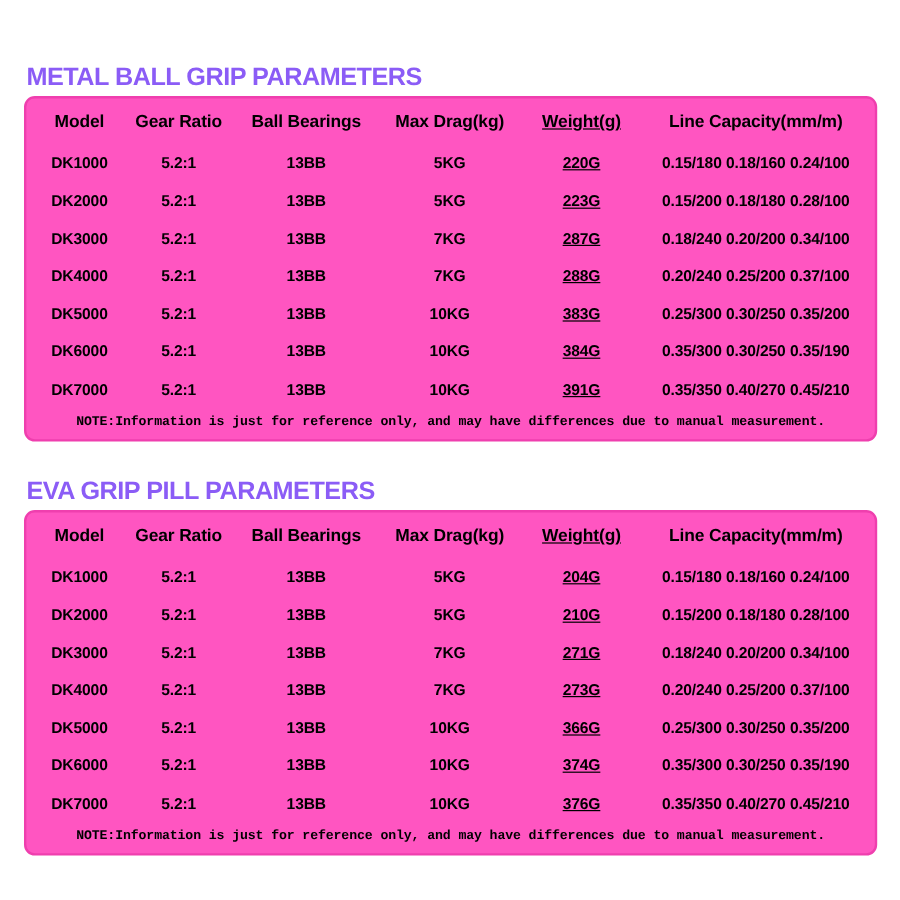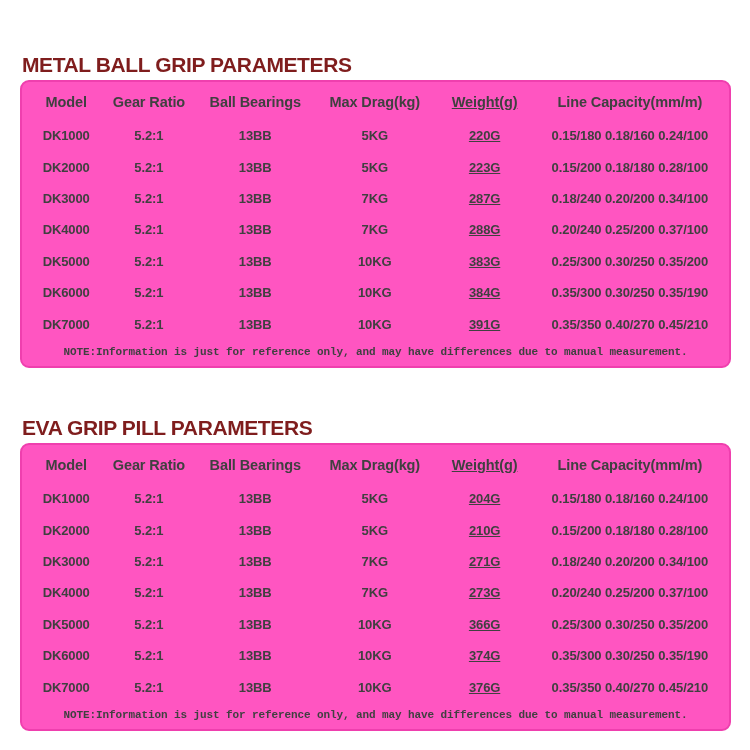--- a/index.html
+++ b/index.html
@@ -10,33 +10,33 @@
     font-family: "Liberation Sans", sans-serif;
     overflow: hidden;
   }
   .wrap { padding: 0 19px 0 20px; }
   .section-title {
     margin: 0 0 5px 2px;
     font-size: 21px;
     line-height: 1.0;
     font-weight: 900;
     letter-spacing: -0.4px;
-    color: #7f1d1d;
+    color: #8b5cf6;
   }
   .section-title.first { padding-top: 54px; }
-  .section-title.second { padding-top: 49px; }
+  .section-title.second { padding-top: 31px; }
   .panel {
     width: 711px;
     height: 288px;
     background: #ff55c1;
     border: 2px solid #ef3fae;
     border-radius: 9px;
     display: flex;
     flex-direction: column;
-    color: #404040;
+    color: #000000;
     font-weight: bold;
     padding: 2px 6px 2px 6px;
   }
   .trow {
     display: flex;
     align-items: center;
     text-align: center;
     flex: 1 1 auto;
   }
   .trow.head { flex: 0 0 36px; font-size: 14.5px; }

